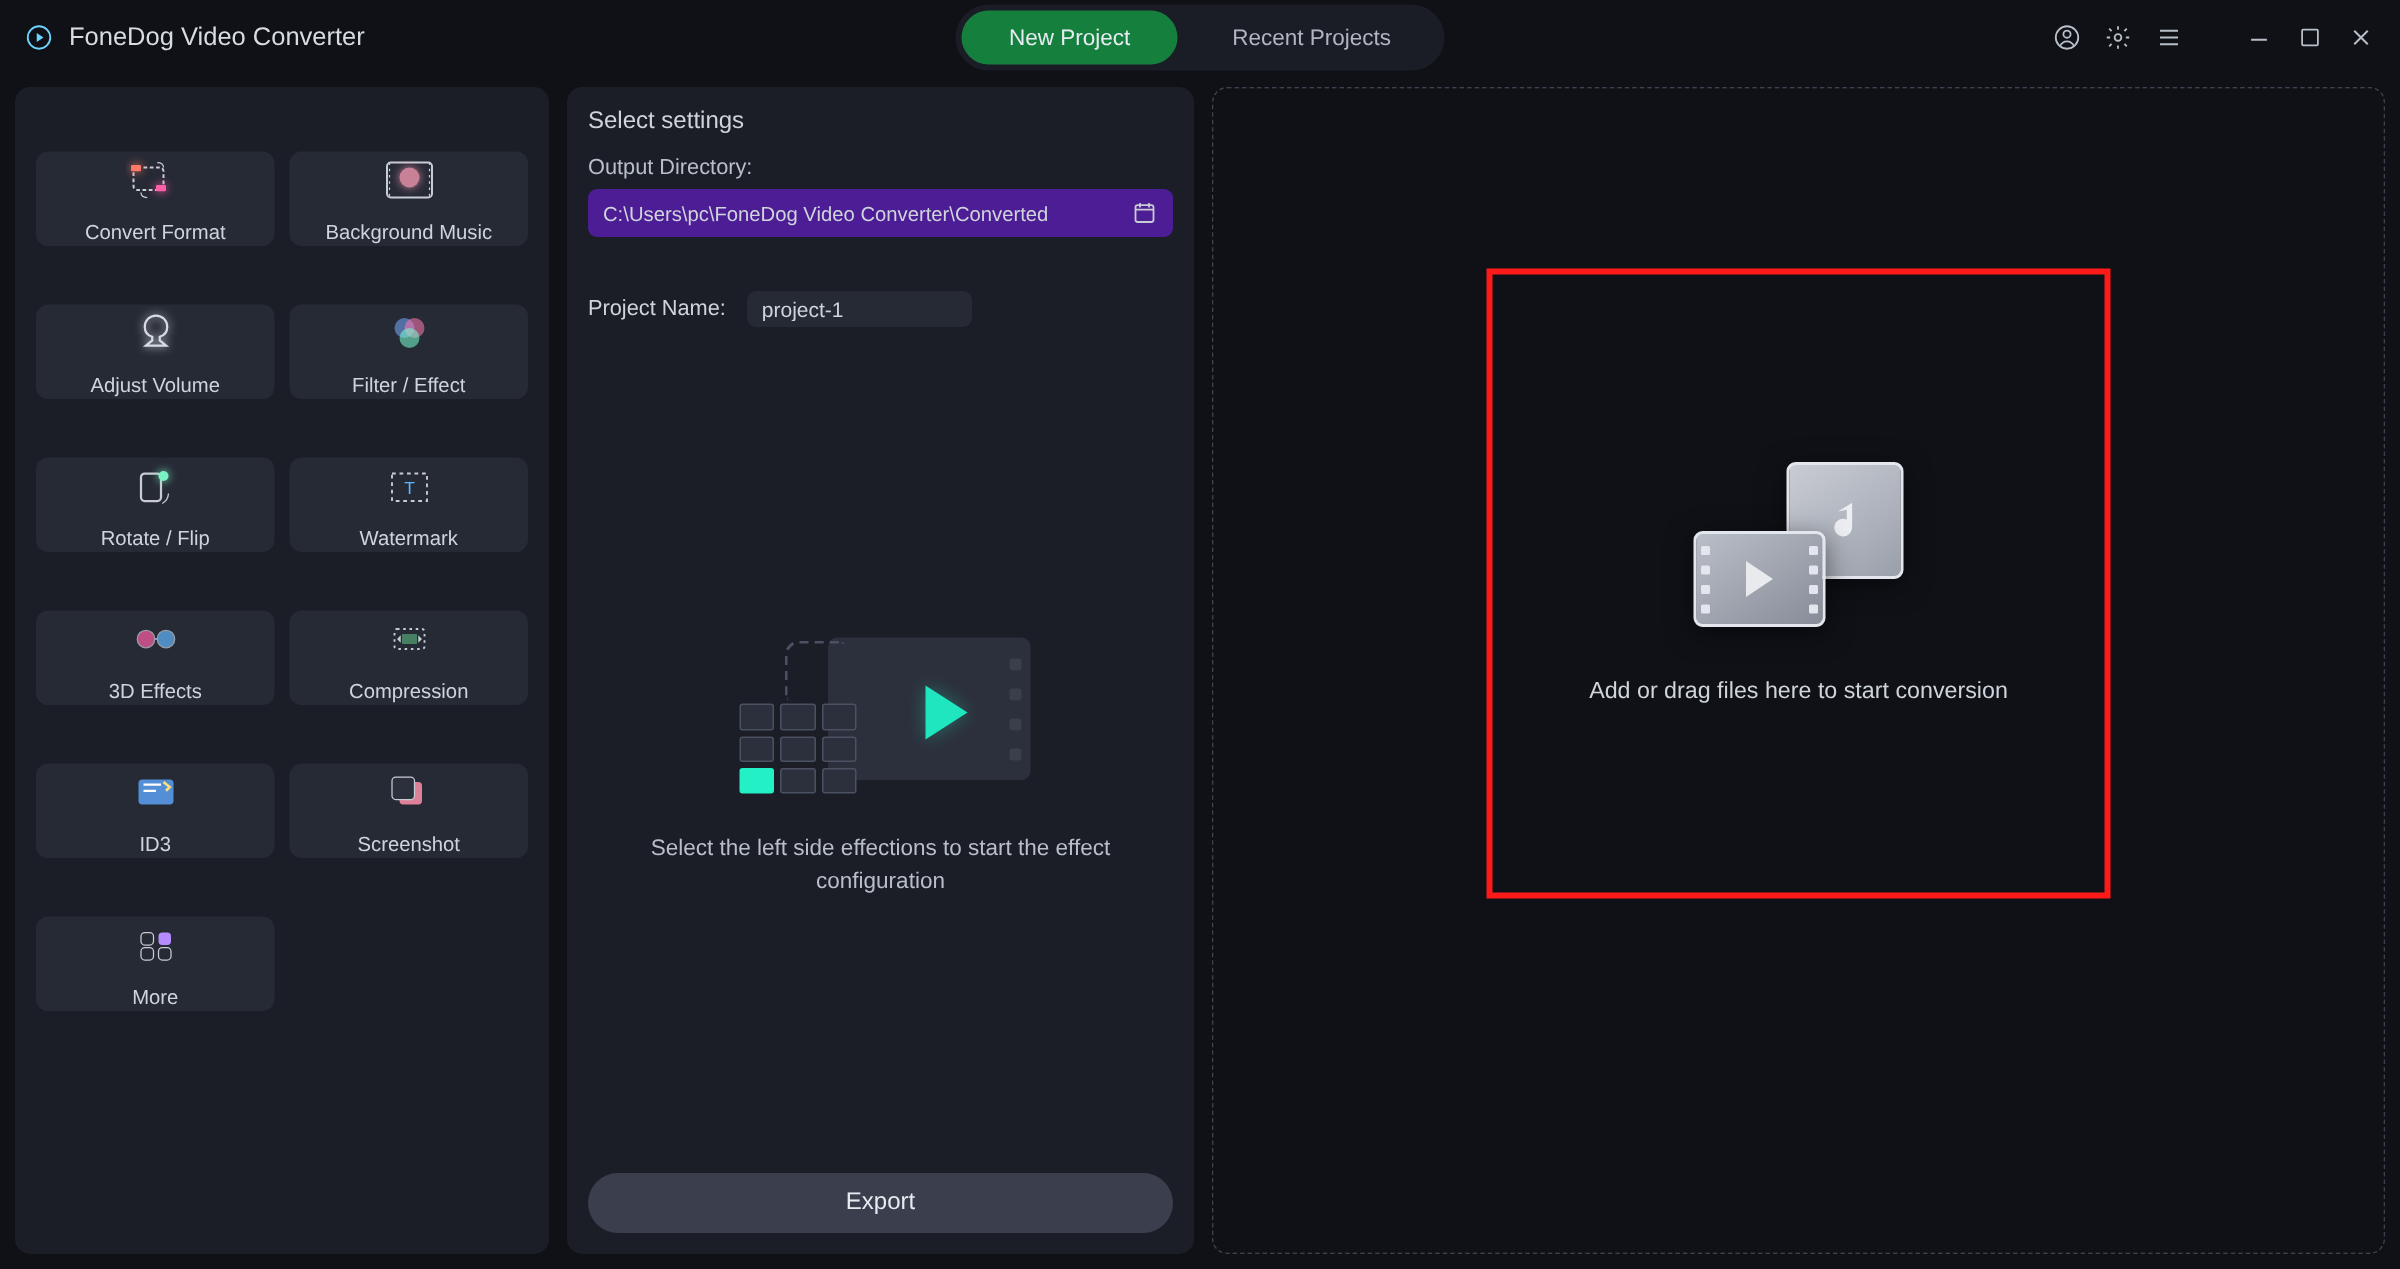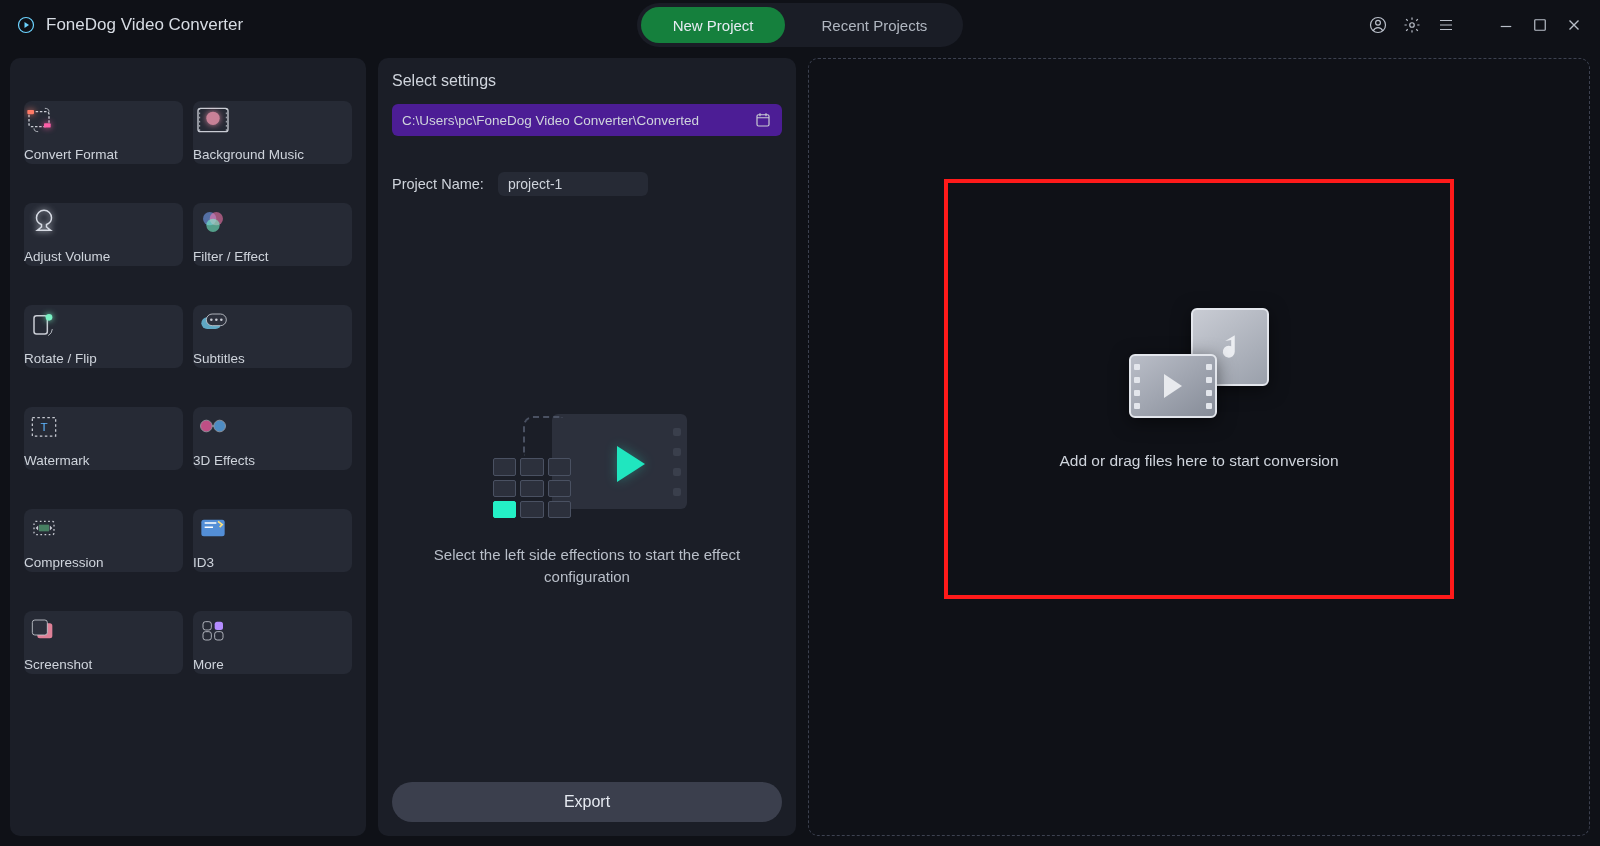--- a/index.html
+++ b/index.html
@@ -61,21 +61,21 @@
     padding: 14px;
     display: grid;
     grid-template-columns: 1fr 1fr;
     grid-auto-rows: 92px;
     gap: 10px;
     align-content: start;
   }
   .tool-btn {
     background: #262a35;
     border-radius: 8px;
-    display: flex; flex-direction: column; align-items: flex-start; justify-content: center;
+    display: flex; flex-direction: column; align-items: center; justify-content: center;
     gap: 10px;
     cursor: pointer;
     transition: background .15s;
     margin-top: 29px;
   }
   .tool-btn .icon {
     width: 40px; height: 34px;
     display: flex; align-items: center; justify-content: center;
   }
   .tool-btn .label {
@@ -126,21 +126,21 @@
 
   
   .right-panel {
     border: 1.5px dashed #3c4150;
     border-radius: 10px;
     display:flex; justify-content:center;
     padding: 10px;
   }
   .dropzone {
     margin-top: 110px;
-    width: 510px;
+    width: 416px;
     height: 420px;
     border: 4px solid #ff1a1a;
     display:flex; flex-direction:column; align-items:center; justify-content:center;
     gap: 34px;
   }
   .dz-illus { width: 140px; height: 110px; position:relative; }
   .dz-label { font-size: 15.5px; color:#cfd4dc; }
 
   
   .mp-placeholder .illus .back-clip,
@@ -320,32 +320,20 @@
       <span class="icon">
         <svg viewBox="0 0 48 36">
             <rect x="12" y="8" width="16" height="22" rx="3" stroke="#c9ccd4" fill="none" stroke-width="1.8"></rect>
             <circle cx="30" cy="10" r="4" fill="#7af2c4" class="glow" style="color:#7af2c4"></circle>
             <path d="M34 24a10 10 0 0 1-5 8" stroke="#c9ccd4" fill="none"></path>
           </svg>
       </span>
       <span class="label">Rotate / Flip</span>
     </div>
 
-    <div class="tool-btn">
-      <span class="icon">
-        <svg viewBox="0 0 48 36">
-            <rect x="10" y="10" width="24" height="14" rx="7" fill="#6fc8e8" opacity=".8"></rect>
-            <rect x="16" y="6" width="24" height="14" rx="7" stroke="#c9ccd4" fill="#2c303c"></rect>
-            <circle cx="22" cy="13" r="1.5" fill="#c9ccd4"></circle>
-            <circle cx="28" cy="13" r="1.5" fill="#c9ccd4"></circle>
-            <circle cx="34" cy="13" r="1.5" fill="#c9ccd4"></circle>
-          </svg>
-      </span>
-      <span class="label">Subtitles</span>
-    </div>
 
     <div class="tool-btn">
       <span class="icon">
         <svg viewBox="0 0 48 36">
             <rect x="10" y="8" width="28" height="22" stroke="#c9ccd4" fill="none" stroke-dasharray="3 3" stroke-width="1.5"></rect>
             <text x="24" y="24" text-anchor="middle" font-size="14" fill="#5fb6ff">T</text>
           </svg>
       </span>
       <span class="label">Watermark</span>
     </div>
@@ -403,20 +391,21 @@
             <rect x="26" y="20" width="10" height="10" rx="3" stroke="#c9ccd4" fill="none"></rect>
           </svg>
       </span>
       <span class="label">More</span>
     </div>
 
   </div>
 
   <div class="mid-panel">
     <div class="mp-title">Select settings</div>
+    <div class="mp-label">Output Directory:</div>
     <div class="path-row">
       <span>C:\Users\pc\FoneDog Video Converter\Converted</span>
       <span class="browse-ic">
         <svg viewBox="0 0 24 24" fill="none" stroke="#c9ccd4" stroke-width="1.6">
             <rect x="4" y="5" width="16" height="15" rx="2"></rect>
             <path d="M4 9h16M8 3v4M16 3v4"></path>
           </svg>
       </span>
     </div>
 

